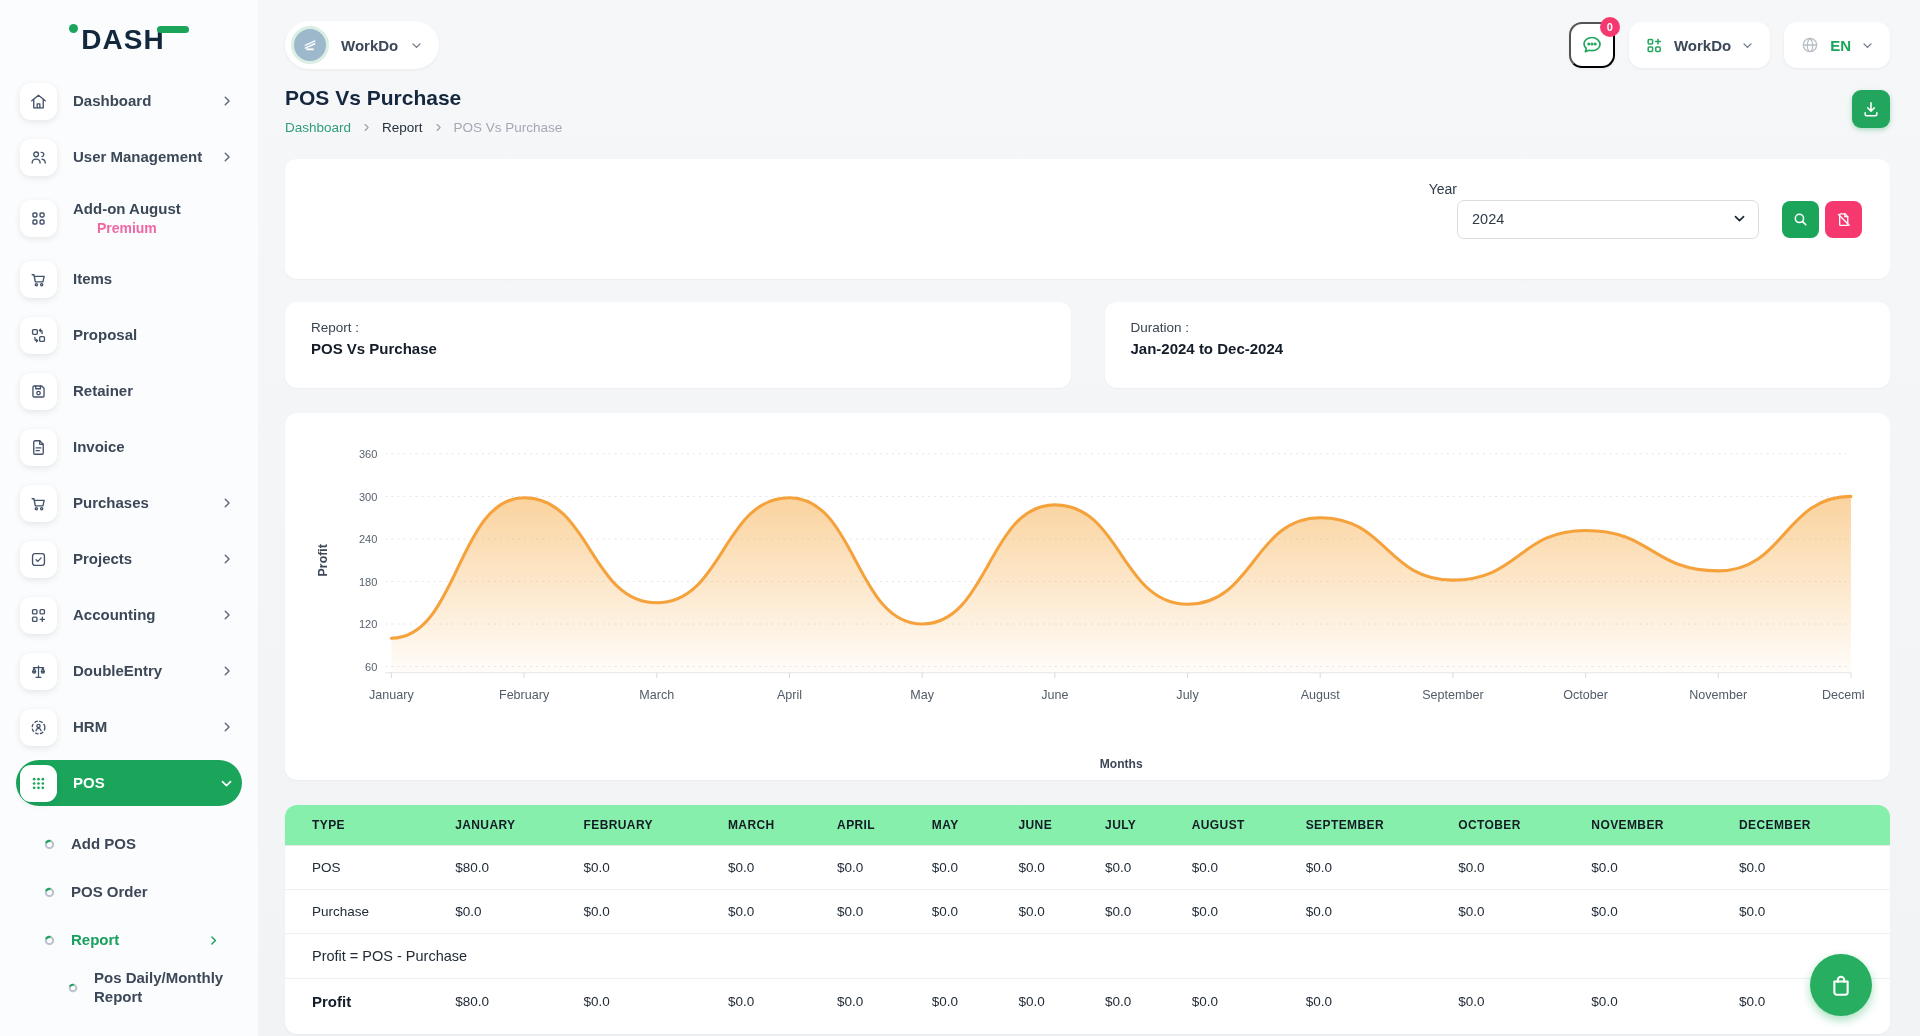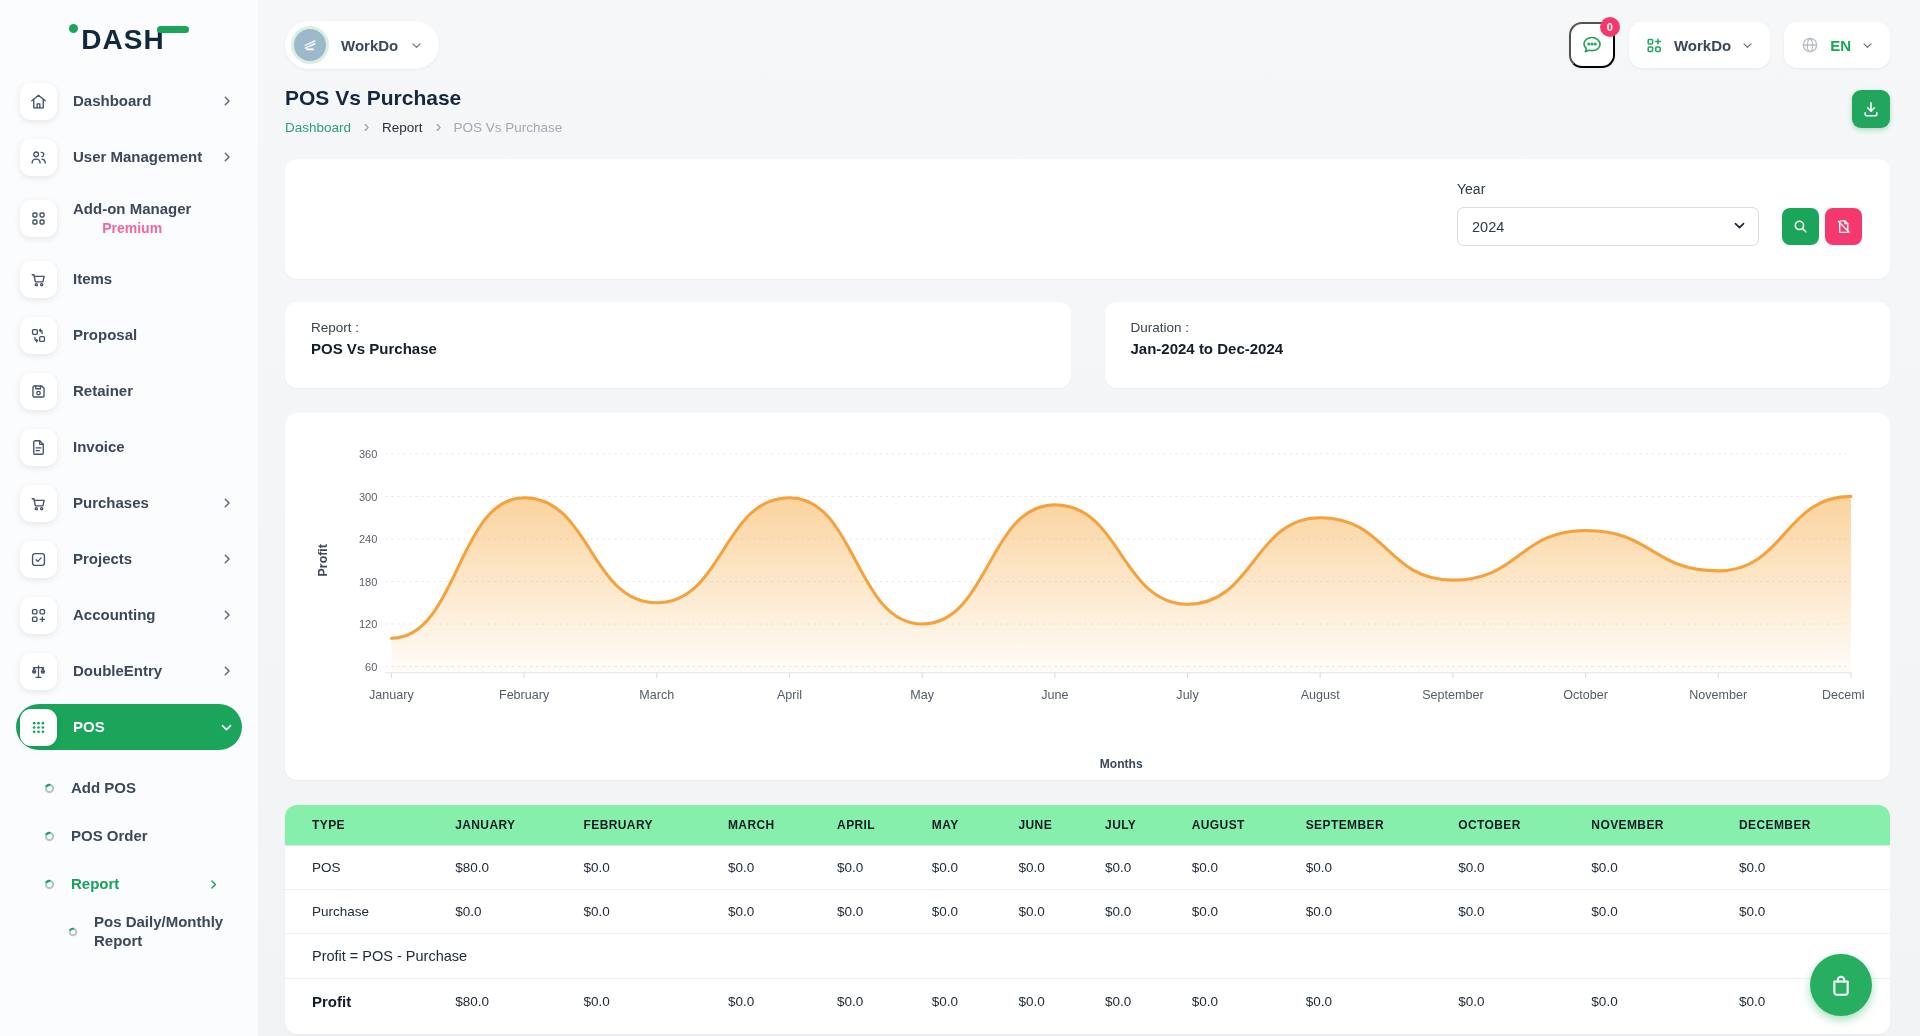--- a/index.html
+++ b/index.html
@@ -81,21 +81,21 @@
   .bc-current { color:#a3a9b3; }
   .bc-sep { color:#9aa2ad; display:flex; }
   .download-btn {
     position:absolute; right:0; top:4px; width:38px; height:38px; border-radius:9px;
     background:#22a55d; border:none; display:flex; align-items:center; justify-content:center;
     cursor:pointer; box-shadow:0 2px 5px rgba(34,165,93,.35);
   }
   
   .card { background:#ffffff; border-radius:12px; box-shadow:0 1px 2px rgba(16,24,40,.04); }
   .filter-card { margin-top:24px; height:120px; padding:22px 28px; display:flex; justify-content:flex-end; }
-  .filter-group { display:flex; flex-direction:column; }
+  .filter-group { display:flex; }
   .filter-label { font-size:14px; color:#2f3a47; margin-bottom:10px; }
   .filter-row { display:flex; align-items:center; }
   .select-wrap { position:relative; width:302px; }
   .year-select {
     width:100%; height:39px; border:1px solid #d8dde2; border-radius:7px; background:#fff;
     font-size:14.5px; color:#2f3a47; padding:0 34px 0 14px;
     appearance:none; -webkit-appearance:none; font-family:inherit; cursor:pointer;
   }
   .select-chev { position:absolute; right:12px; top:11px; pointer-events:none; color:#1c2733; display:flex; }
   .sq-btn {
@@ -188,21 +188,21 @@
     <div class="menu-item" style="height:56px;">
       <span class="icon-box">
         <svg width="19" height="19" viewBox="0 0 24 24" fill="none" stroke="#45536a" stroke-width="1.8" stroke-linecap="round" stroke-linejoin="round">
             <rect x="5" y="5" width="5" height="5" rx="1.4"></rect>
             <rect x="14" y="5" width="5" height="5" rx="1.4"></rect>
             <rect x="5" y="14" width="5" height="5" rx="1.4"></rect>
             <rect x="14" y="14" width="5" height="5" rx="1.4"></rect>
           </svg>
       </span>
       <span style="margin-left:16px; display:flex; flex-direction:column; align-items:center;">
-        <span class="menu-label" style="margin-left:0;">Add-on Manager</span>
+        <span class="menu-label" style="margin-left:0;">Add-on August</span>
         <span class="badge-premium">Premium</span>
       </span>
     </div>
 
     <div class="menu-item">
       <span class="icon-box">
         <svg width="19" height="19" viewBox="0 0 24 24" fill="none" stroke="#45536a" stroke-width="1.7" stroke-linecap="round" stroke-linejoin="round">
             <path d="M4 6h2.2l1.8 9h9.5l1.7-7H7"></path>
             <circle cx="9.3" cy="18.6" r="1.4"></circle>
             <circle cx="16" cy="18.6" r="1.4"></circle>
@@ -308,20 +308,36 @@
       </span>
       <span class="menu-label">DoubleEntry</span>
       <span class="menu-spacer"></span>
       <span class="menu-arrow">
           <svg width="14" height="14" viewBox="0 0 24 24" fill="none" stroke="currentColor" stroke-width="2.4" stroke-linecap="round" stroke-linejoin="round">
             <path d="M9 5.5 15.5 12 9 18.5"></path>
           </svg>
         </span>
     </div>
 
+    <div class="menu-item">
+      <span class="icon-box">
+        <svg width="19" height="19" viewBox="0 0 24 24" fill="none" stroke="#45536a" stroke-width="1.7" stroke-linecap="round" stroke-linejoin="round">
+            <circle cx="12" cy="12" r="8" stroke-dasharray="3.2 3.2"></circle>
+            <circle cx="12" cy="10" r="2"></circle>
+            <path d="M8.8 16c.5-1.9 1.7-2.9 3.2-2.9s2.7 1 3.2 2.9"></path>
+          </svg>
+      </span>
+      <span class="menu-label">HRM</span>
+      <span class="menu-spacer"></span>
+      <span class="menu-arrow">
+          <svg width="14" height="14" viewBox="0 0 24 24" fill="none" stroke="currentColor" stroke-width="2.4" stroke-linecap="round" stroke-linejoin="round">
+            <path d="M9 5.5 15.5 12 9 18.5"></path>
+          </svg>
+        </span>
+    </div>
 
     <div class="menu-item active">
       <span class="icon-box">
         <svg width="19" height="19" viewBox="0 0 24 24" fill="#1aa55b">
             <circle cx="6.5" cy="6.5" r="1.7"></circle>
             <circle cx="12" cy="6.5" r="1.7"></circle>
             <circle cx="17.5" cy="6.5" r="1.7"></circle>
             <circle cx="6.5" cy="12" r="1.7"></circle>
             <circle cx="12" cy="12" r="1.7"></circle>
             <circle cx="17.5" cy="12" r="1.7"></circle>

